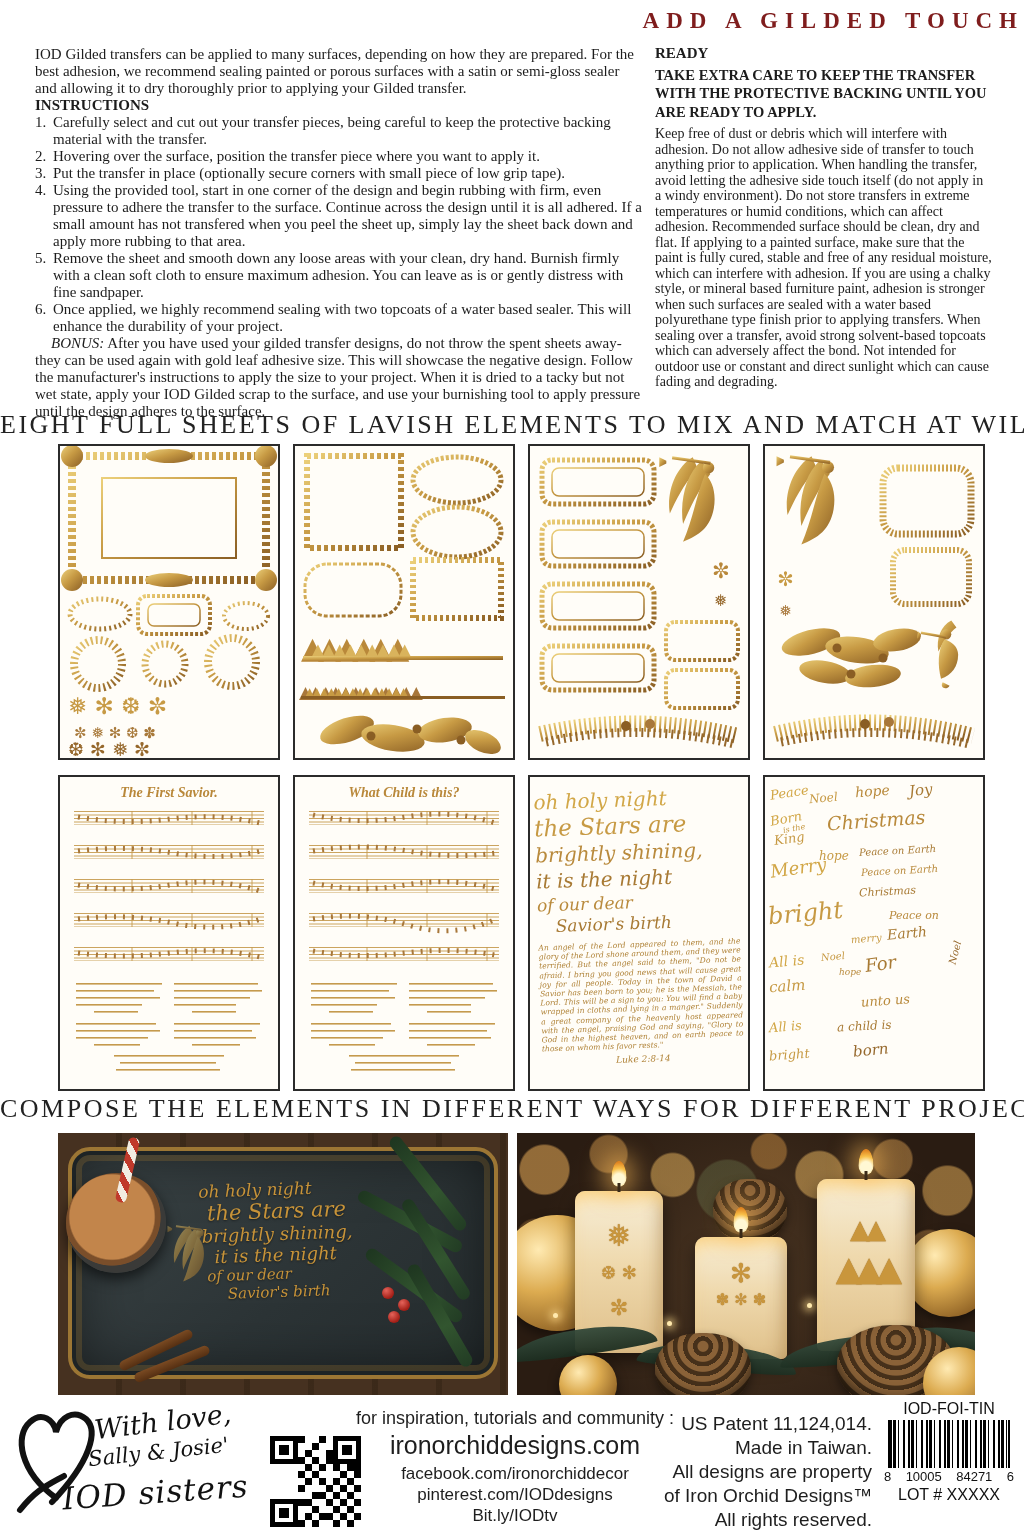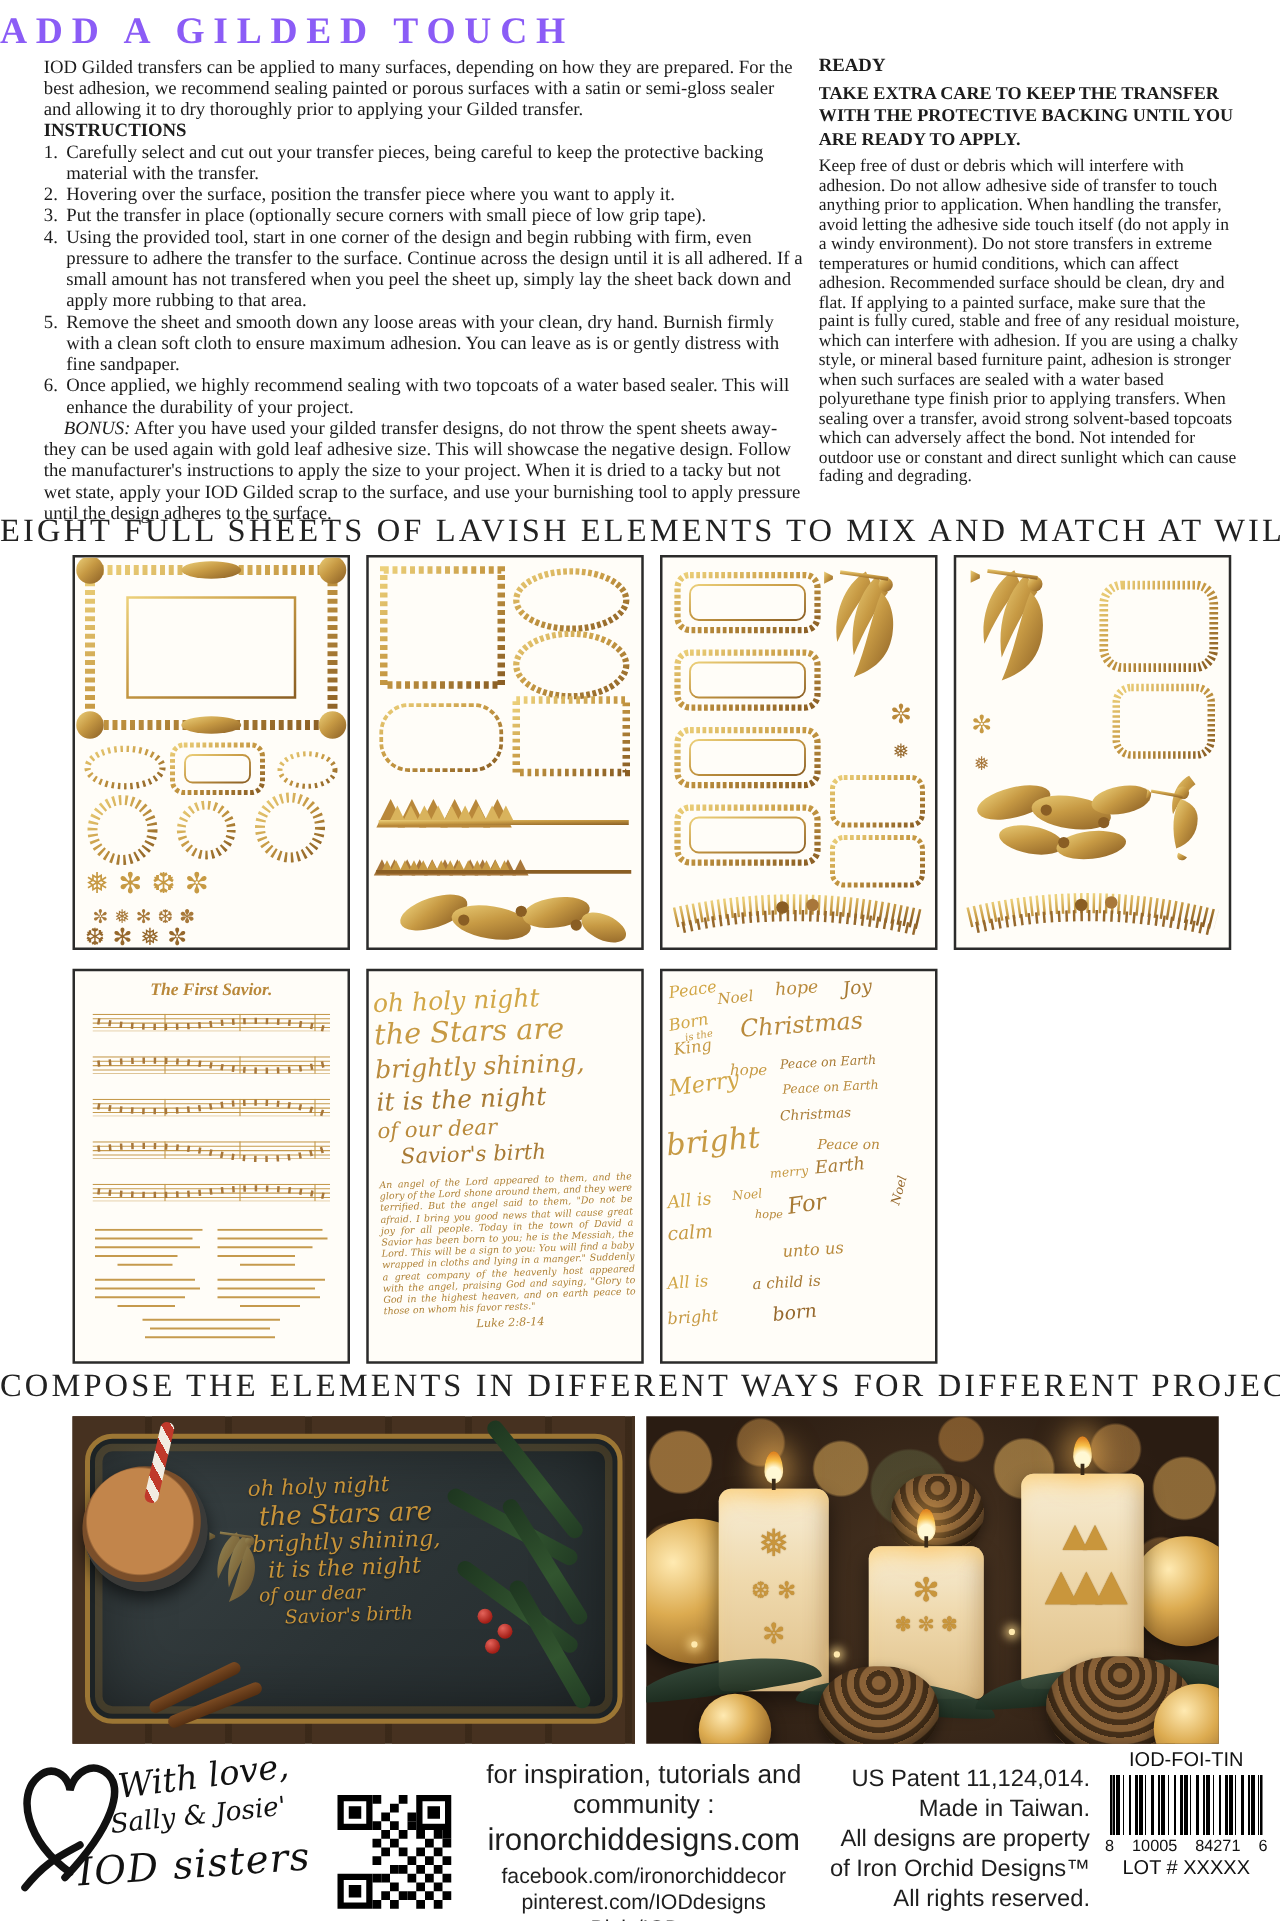--- a/index.html
+++ b/index.html
@@ -1,20 +1,20 @@
 <!DOCTYPE html>
 <html><head>
 <meta charset="utf-8">
 <style>
   html,body{margin:0;padding:0;background:#e8e8e8;}
   .page{position:relative;width:1024px;height:1537px;background:#ffffff;overflow:hidden;
         font-family:"Liberation Serif",serif;color:#1c1c1c;margin:0 auto;}
   
-  .title{position:absolute;top:8px;left:0;width:100%;text-align:left;
-         font-size:30px;font-weight:600;letter-spacing:7px;color:#8b5cf6;}
+  .title{position:absolute;top:8px;left:0;width:100%;text-align:right;
+         font-size:23px;font-weight:600;letter-spacing:7px;color:#7f1d1d;}
   .col-left{position:absolute;left:35px;top:46px;width:607px;font-size:15px;line-height:17px;}
   .col-left p{margin:0;}
   .col-left .h{font-weight:bold;font-size:15px;}
   ol.inst{margin:0;padding:0;list-style:none;counter-reset:n;}
   ol.inst li{position:relative;padding-left:18px;}
   ol.inst li::before{counter-increment:n;content:counter(n) ".";position:absolute;left:0;}
   .bonus em{font-style:italic;margin-left:16px;}
   .col-right{position:absolute;left:655px;top:46px;width:337px;font-size:14px;line-height:15.5px;}
   .col-right .h{font-weight:bold;font-size:15px;margin:0 0 4px 0;}
   .col-right .warn{font-weight:bold;font-size:14.5px;line-height:18.5px;margin:0 0 5px 0;}
@@ -101,21 +101,21 @@
   .sig .l2{position:absolute;left:82px;top:42px;font-family:"DejaVu Serif",serif;font-style:italic;
            font-size:21px;transform:rotate(-6deg);}
   .sig .l3{position:absolute;left:56px;top:76px;font-family:"DejaVu Serif",serif;font-style:italic;
            font-size:31px;transform:rotate(-4deg);letter-spacing:1px;}
   .qr{position:absolute;left:262px;top:1428px;width:107px;height:107px;background:#fff;box-sizing:border-box;padding:8px;}
   .qf{position:absolute;width:18px;height:18px;border:5px solid #000;}
   .qfi{width:10px;height:10px;background:#000;margin:4px;}
   .qm{position:absolute;width:7px;height:7px;background:#000;}
   .community{position:absolute;left:355px;top:1408px;width:320px;text-align:center;
              font-family:"Liberation Sans",sans-serif;color:#1e1e1e;}
-  .community .c-intro{font-size:21px;margin-bottom:2px;}
+  .community .c-intro{font-size:18px;margin-bottom:2px;}
   .community .c-site{font-size:25px;margin-bottom:3px;}
   .community .c-link{font-size:17px;line-height:21px;}
   .legal{position:absolute;left:620px;top:1412px;width:252px;text-align:right;
          font-family:"Liberation Sans",sans-serif;font-size:19px;line-height:24px;color:#1e1e1e;}
   .barcode{position:absolute;left:884px;top:1400px;width:130px;text-align:center;
            font-family:"Liberation Sans",sans-serif;color:#111;}
   .bc-sku{font-size:16px;margin-bottom:2px;}
   .bars{height:48px;margin:0 4px;border-left:2px solid #000;border-right:2px solid #000;
         background:repeating-linear-gradient(90deg,#000 0 2px,#fff 2px 3px,#000 3px 6px,#fff 6px 8px,#000 8px 9px,#fff 9px 13px,#000 13px 15px,#fff 15px 18px);}
   .bc-digits{display:flex;justify-content:space-between;font-size:13px;padding:0 0 1px 0;margin-top:1px;}
@@ -328,20 +328,38 @@
           <path d="M18,40 q45,8 92,2 t90,4"></path>
             <path d="M18,74 q50,-6 95,2 t88,-2"></path>
           <path d="M18,108 q45,8 92,0 t90,6"></path>
             <path d="M18,142 q50,-6 95,4 t88,-4"></path>
           <path d="M18,176 q45,6 92,0 t90,4"></path>
         </g>
         <use href="#sym-verse" x="14" y="206" width="190" height="92"></use>
       </svg>
     </div>
 
+    <div class="sheet">
+      <div class="music-title">What Child is this?</div>
+      <svg width="218" height="312" viewBox="0 0 218 312" style="position:absolute;top:0;left:0">
+        <use href="#sym-staff" x="14" y="34" width="190" height="14"></use>
+        <use href="#sym-staff" x="14" y="68" width="190" height="14"></use>
+        <use href="#sym-staff" x="14" y="102" width="190" height="14"></use>
+        <use href="#sym-staff" x="14" y="136" width="190" height="14"></use>
+        <use href="#sym-staff" x="14" y="170" width="190" height="14"></use>
+        <g stroke="#a8773a" stroke-width="5" fill="none" stroke-dasharray="2 7">
+          <path d="M18,38 q45,10 92,2 t90,6"></path>
+            <path d="M18,74 q50,-8 95,0 t88,2"></path>
+          <path d="M18,106 q45,10 92,2 t90,4"></path>
+            <path d="M18,142 q50,-8 95,6 t88,-6"></path>
+          <path d="M18,174 q45,8 92,2 t90,2"></path>
+        </g>
+        <use href="#sym-verse" x="14" y="206" width="190" height="92"></use>
+      </svg>
+    </div>
 
     <div class="sheet">
       <div class="callig">
         <div class="cl" style="font-size:20px;color:#d2a747">oh holy night</div>
         <div class="cl" style="font-size:23px;color:#c79a44;margin-top:1px">the Stars are</div>
         <div class="cl" style="font-size:20px;color:#b98a3c;margin-top:2px">brightly shining,</div>
         <div class="cl" style="font-size:20px;color:#a87a34;margin-top:2px">it is the night</div>
         <div class="cl" style="font-size:17px;color:#b98a3c;margin-top:2px">of our dear</div>
         <div class="cl" style="font-size:17px;color:#a87a34;margin-top:1px;margin-left:18px">Savior's birth</div>
         <div class="scripture">An angel of the Lord appeared to them, and the glory of the Lord shone around them, and they were terrified. But the angel said to them, "Do not be afraid. I bring you good news that will cause great joy for all people. Today in the town of David a Savior has been born to you; he is the Messiah, the Lord. This will be a sign to you: You will find a baby wrapped in cloths and lying in a manger." Suddenly a great company of the heavenly host appeared with the angel, praising God and saying, "Glory to God in the highest heaven, and on earth peace to those on whom his favor rests."</div>

